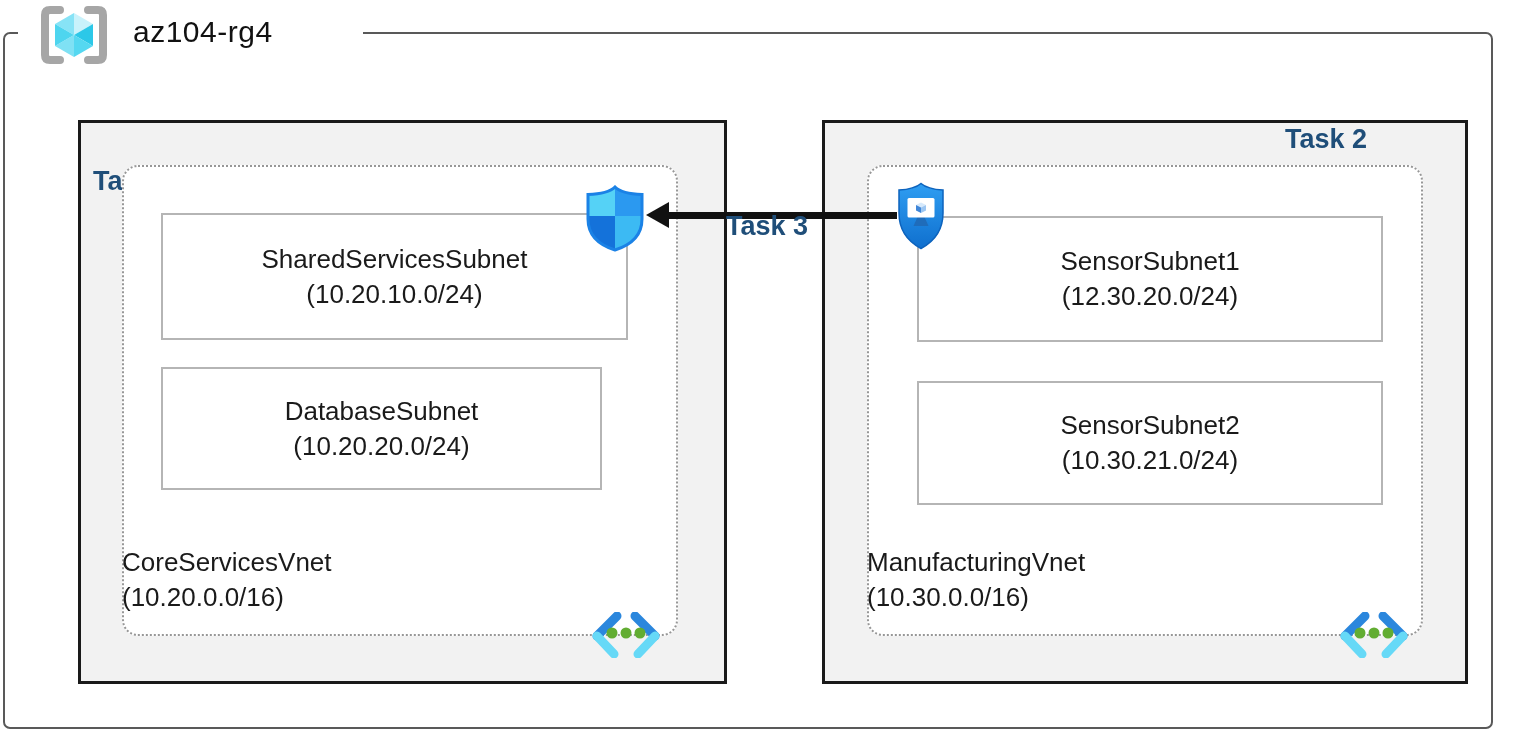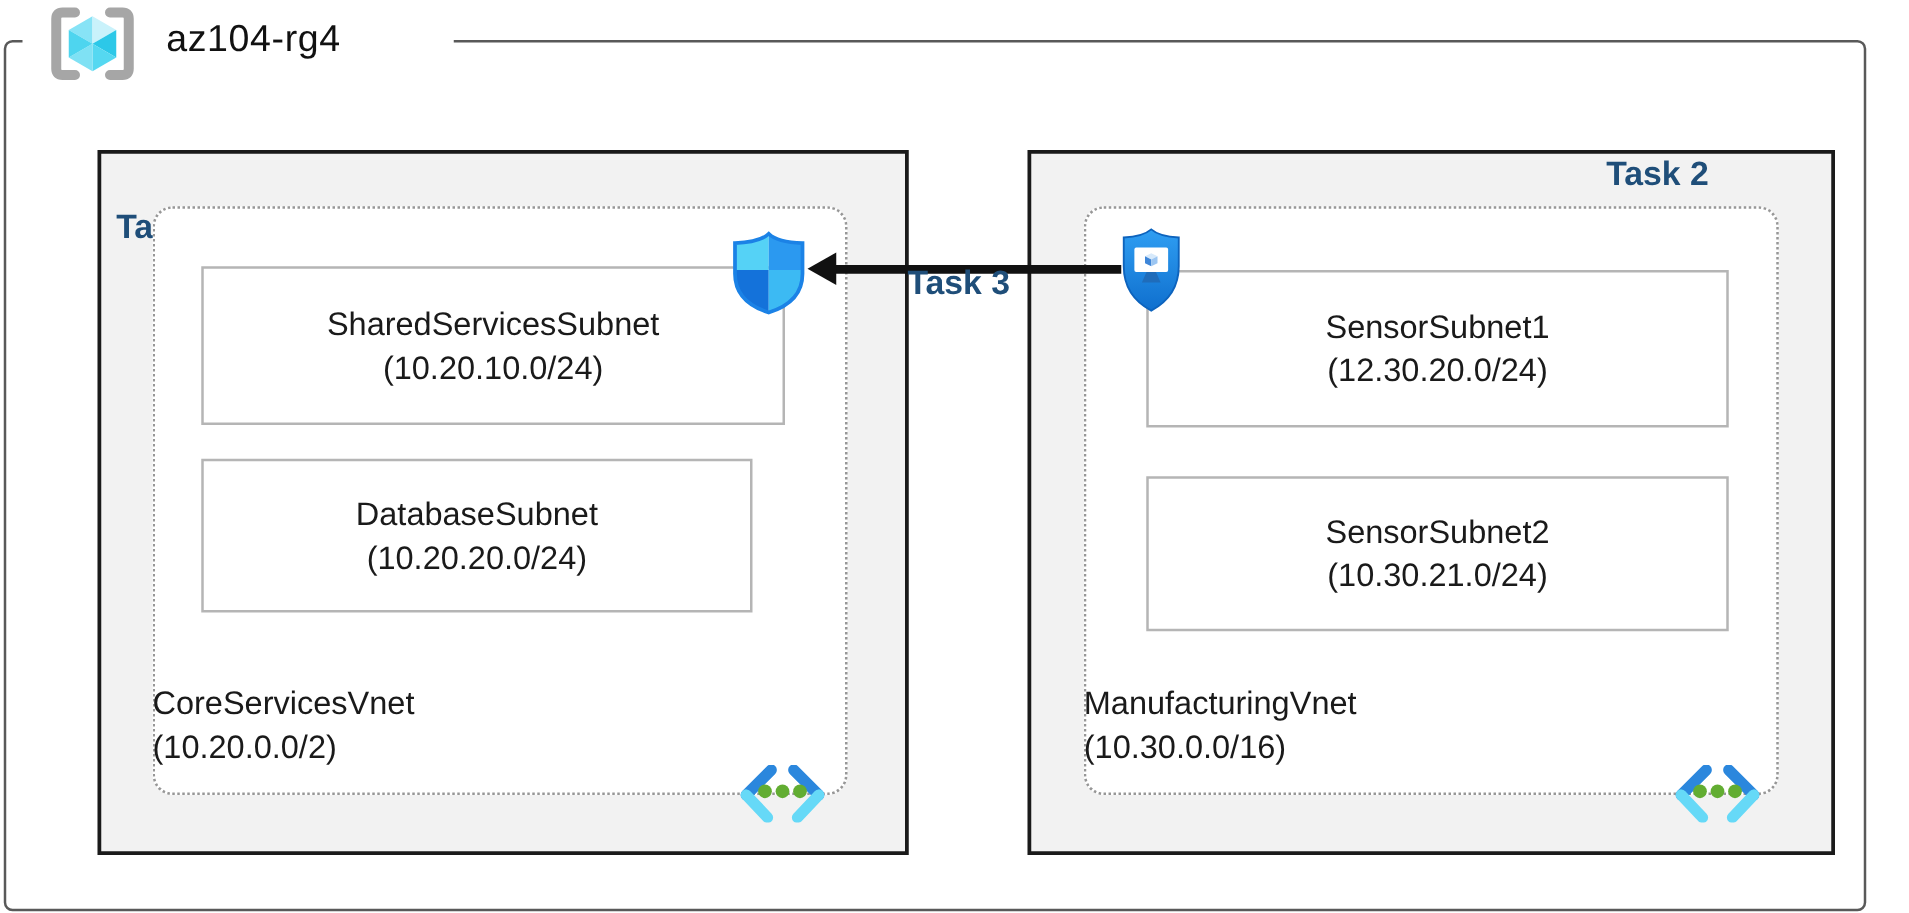--- a/index.html
+++ b/index.html
@@ -83,21 +83,21 @@
     <div>SharedServicesSubnet</div>
     <div>(10.20.10.0/24)</div>
   </div>
   <div class="subnet-box" id="subnet-1b">
     <div>DatabaseSubnet</div>
     <div>(10.20.20.0/24)</div>
   </div>
 
   <div class="vnet-name" id="vnet1-name">
     <div>CoreServicesVnet</div>
-    <div>(10.20.0.0/2)</div>
+    <div>(10.20.0.0/16)</div>
   </div>
 
   <div class="task-box" id="task2-box"></div>
   <div class="task-label" id="task2-label">Task 2</div>
   <div class="vnet-dotted" id="vnet2-dotted"></div>
 
   <div class="subnet-box" id="subnet-2a">
     <div>SensorSubnet1</div>
     <div>(12.30.20.0/24)</div>
   </div>

